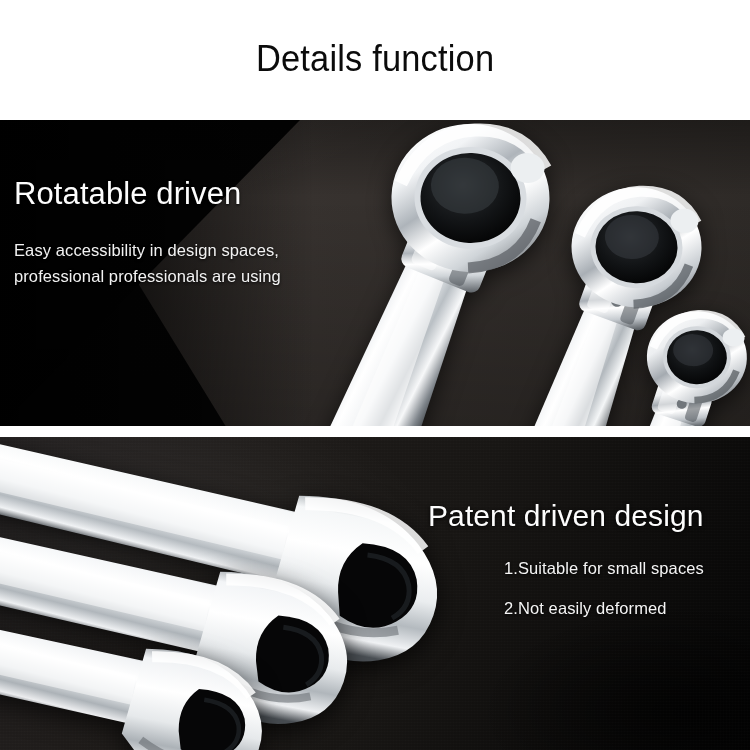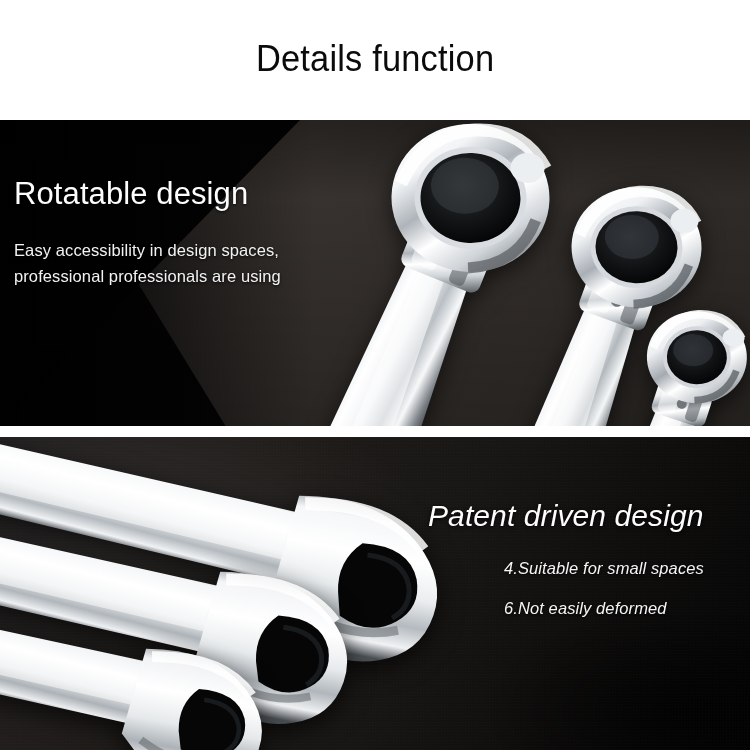--- a/index.html
+++ b/index.html
@@ -145,21 +145,20 @@
 
   
   .panel-patent {
     position: absolute;
     left: 0;
     top: 437px;
     width: 750px;
     height: 313px;
     overflow: hidden;
     background: #0a0907;
-    font-style: italic;
   }
   .pat-surface {
     position: absolute;
     inset: 0;
     background:
       linear-gradient(118deg,
         #232020 0%,
         #1e1b19 30%,
         #181614 55%,
         #0e0d0c 76%,
@@ -370,21 +369,21 @@
           <path d="M66,40 q14,-32 44,-35 q30,-2 44,23" fill="none" stroke="#ffffff" stroke-width="8.5" opacity="0.85"></path>
           <path d="M150,60 q-10,29 -41,31" fill="none" stroke="#585d62" stroke-width="7" opacity="0.75"></path>
           <ellipse cx="146" cy="27" rx="11" ry="9" fill="#eceff1"></ellipse>
         </g>
       </g>
     </svg>
 
     <div class="rot-vignette"></div>
 
     <div class="rot-text">
-      <h2 class="rot-heading">Rotatable design</h2>
+      <h2 class="rot-heading">Rotatable driven</h2>
       <p class="rot-body">Easy accessibility in design spaces, professional professionals are using</p>
     </div>
   </div>
 
   <div class="divider"></div>
 
   <div class="panel-patent">
     <div class="pat-surface"></div>
     <div class="pat-texture"></div>
 
@@ -457,19 +456,19 @@
         <path d="M328,130 q38,-8 52,16 q10,22 -7,39 q-18,18 -46,8 L320,176 q-8,-26 8,-46 Z" fill="#060607"></path>
         <path d="M336,139 q30,-4 40,15 q7,16 -6,30" fill="none" stroke="#1b1e21" stroke-width="4.5" opacity="0.9"></path>
         <path d="M274,112 q68,-21 106,10" fill="none" stroke="#ffffff" stroke-width="11" opacity="0.85"></path>
         <path d="M286,195 q52,20 92,-2" fill="none" stroke="#686d72" stroke-width="8" opacity="0.6"></path>
       </g>
     </svg>
 
     <div class="pat-text">
       <h2 class="pat-heading">Patent driven design</h2>
       <ul class="pat-list">
-        <li>4.Suitable for small spaces</li>
-        <li>6.Not easily deformed</li>
+        <li>1.Suitable for small spaces</li>
+        <li>2.Not easily deformed</li>
       </ul>
     </div>
   </div>
 
 </div>
 
 </body></html>

